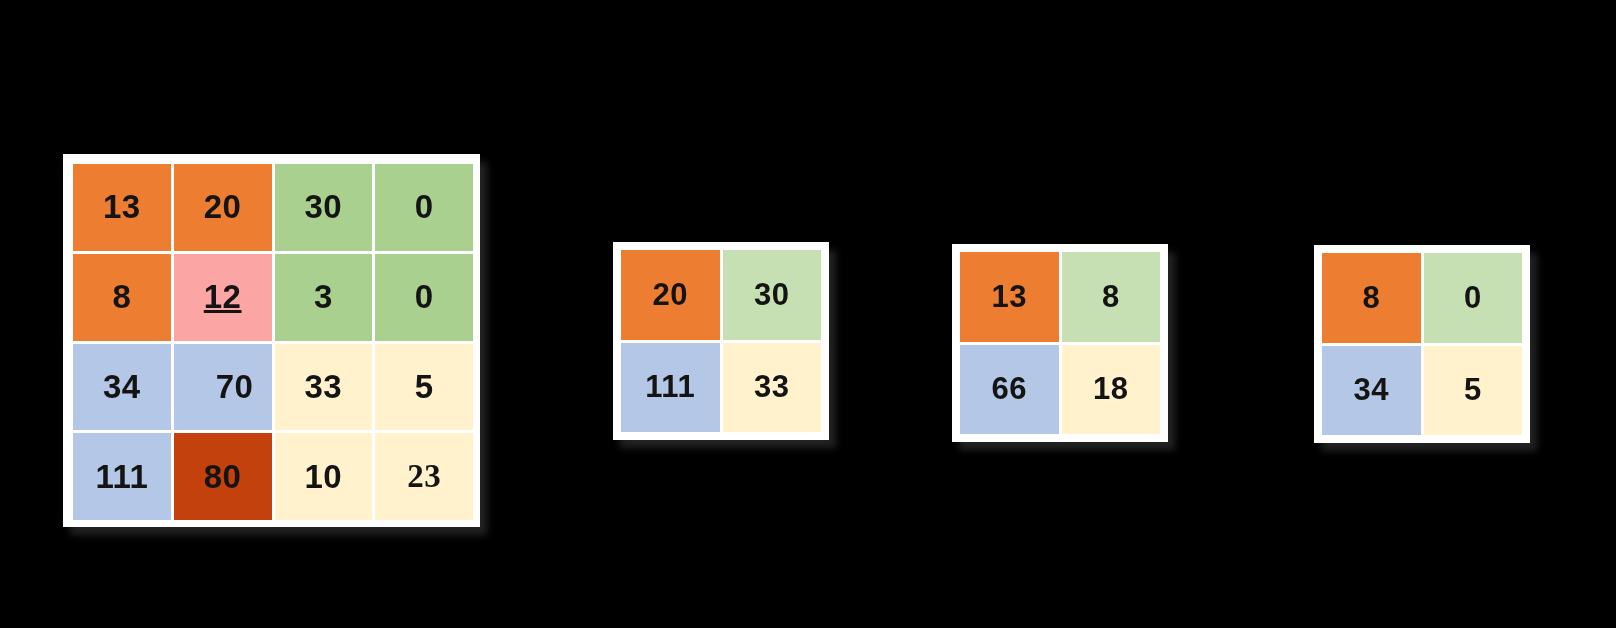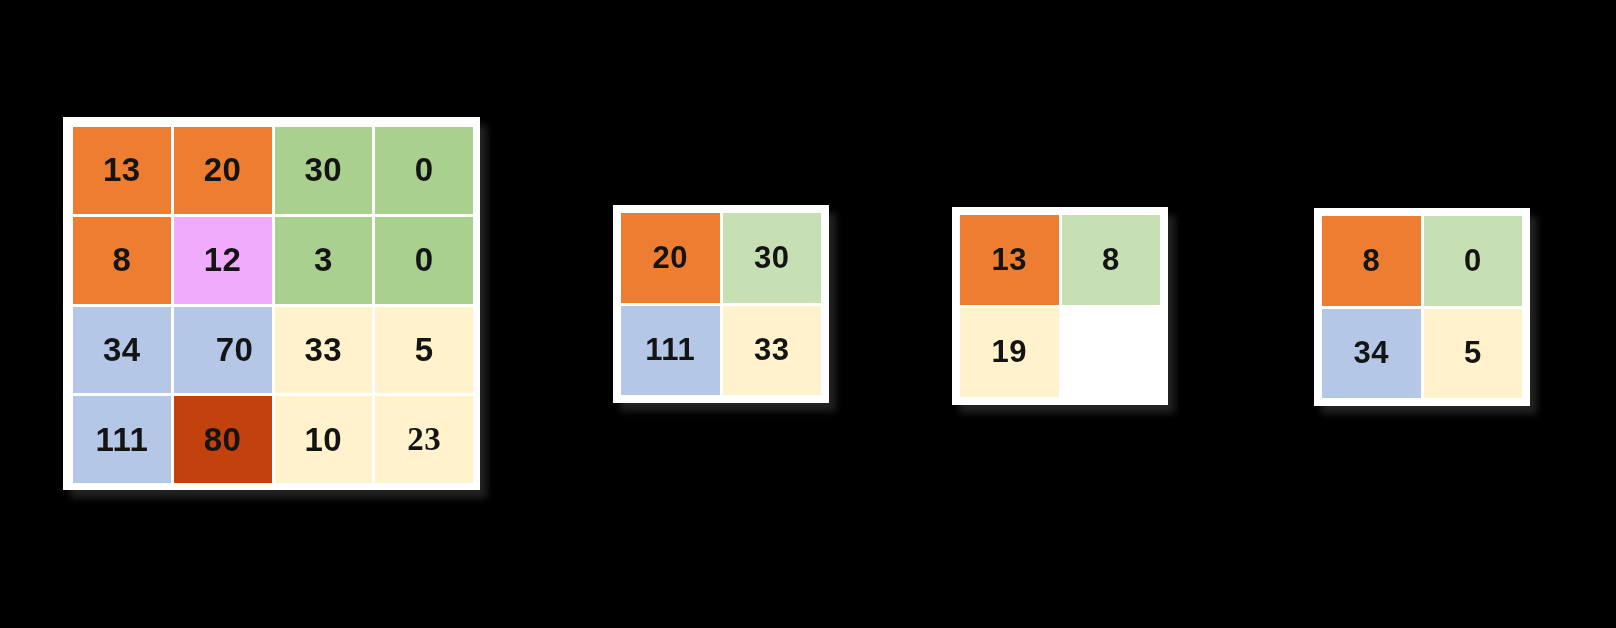--- a/index.html
+++ b/index.html
@@ -18,20 +18,21 @@
     position: absolute;
     inset: 0;
     background: #000000;
   }
   .matrix {
     position: absolute;
     background: #FFFFFF;
     display: grid;
     box-sizing: border-box;
     box-shadow: 7px 8px 7px rgba(190,190,190,0.18);
+    margin-top: 37px;
   }
   .matrix-4x4 {
     left: 63px;
     top: 117px;
     width: 417px;
     height: 373px;
     padding: 10px 7px 7px 10px;
     gap: 3px;
     grid-template-columns: repeat(4, 1fr);
     grid-template-rows: repeat(4, 1fr);
@@ -64,21 +65,21 @@
 <body>
 
 <div class="stage">
 
   <div class="matrix matrix-4x4">
       <div class="cell" style="background: rgb(237, 125, 49);">13</div>
       <div class="cell" style="background: rgb(237, 125, 49);">20</div>
       <div class="cell" style="background: rgb(169, 208, 142);">30</div>
       <div class="cell" style="background: rgb(169, 208, 142);">0</div>
       <div class="cell" style="background: rgb(237, 125, 49);">8</div>
-      <div class="cell" style="background: #f0abfc;">12</div>
+      <div class="cell" style="background: #fca5a5; text-decoration: underline;">12</div>
       <div class="cell" style="background: rgb(169, 208, 142);">3</div>
       <div class="cell" style="background: rgb(169, 208, 142);">0</div>
       <div class="cell" style="background: rgb(180, 199, 231);">34</div>
       <div class="cell" style="background: rgb(180, 199, 231); padding-left: 24px;">70</div>
       <div class="cell" style="background: rgb(255, 242, 204);">33</div>
       <div class="cell" style="background: rgb(255, 242, 204);">5</div>
       <div class="cell" style="background: rgb(180, 199, 231);">111</div>
       <div class="cell" style="background: #c2410c;">80</div>
       <div class="cell" style="background: rgb(255, 242, 204);">10</div>
       <div class="cell" style="background: rgb(255, 242, 204); font-family: Liberation Serif, serif;">23</div>
@@ -87,21 +88,22 @@
   <div class="matrix matrix-2x2 pos-1">
       <div class="cell" style="background: rgb(237, 125, 49);">20</div>
       <div class="cell" style="background: rgb(198, 224, 180);">30</div>
       <div class="cell" style="background: rgb(180, 199, 231);">111</div>
       <div class="cell" style="background: rgb(255, 242, 204);">33</div>
     </div>
 
   <div class="matrix matrix-2x2 pos-2">
       <div class="cell" style="background: rgb(237, 125, 49);">13</div>
       <div class="cell" style="background: rgb(198, 224, 180);">8</div>
-      <div class="cell" style="background: rgb(255, 242, 204);">19</div>
+      <div class="cell" style="background: rgb(180, 199, 231);">66</div>
+      <div class="cell" style="background: rgb(255, 242, 204);">18</div>
     </div>
 
   <div class="matrix matrix-2x2 pos-3">
       <div class="cell" style="background: rgb(237, 125, 49);">8</div>
       <div class="cell" style="background: rgb(198, 224, 180);">0</div>
       <div class="cell" style="background: rgb(180, 199, 231);">34</div>
       <div class="cell" style="background: rgb(255, 242, 204);">5</div>
     </div>
 
 </div>

